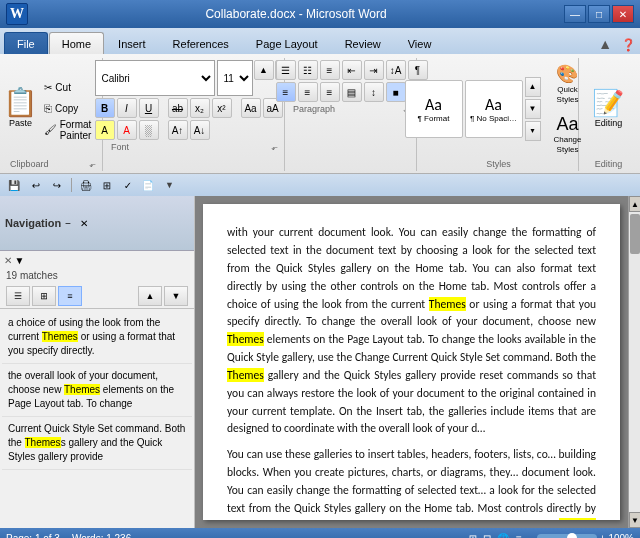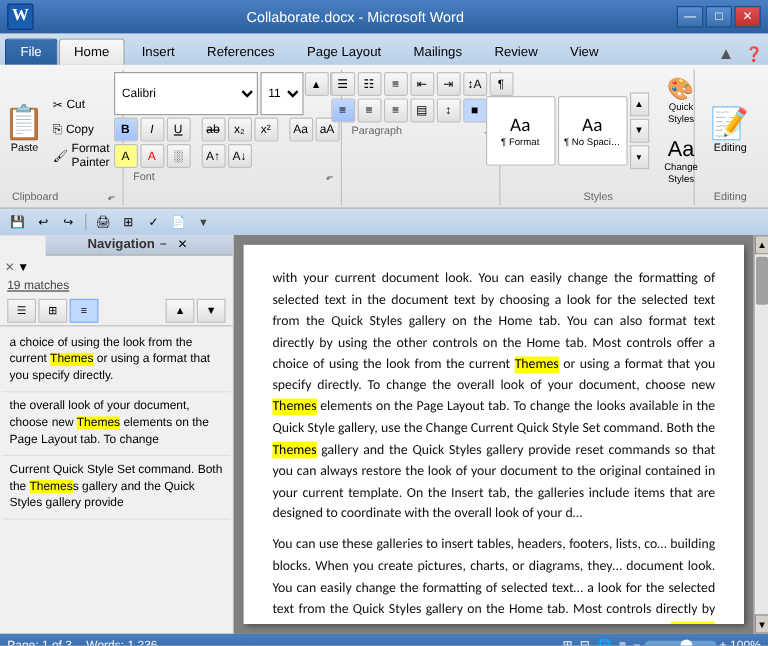--- a/index.html
+++ b/index.html
@@ -168,41 +168,40 @@
     .nav-panel {
       width: 195px;
       background: #f0f0f0;
       border-right: 1px solid #c0c0c0;
       display: flex;
       flex-direction: column;
       flex-shrink: 0;
     }
     .nav-header {
       background: linear-gradient(to bottom, #d0d8e8, #b8c8d8);
-      padding: 1px 5px;
-      display: flex; align-items: center; justify-content: center;
+      padding: 20px 5px;
+      display: flex; align-items: center; justify-content: flex-start;
       border-bottom: 1px solid #a0a0b0;
-      margin-left: 38px;
     }
     .nav-header-title { font-size: 11px; font-weight: bold; color: #333; }
     .nav-header-btns { display: flex; gap: 2px; }
     .nav-close-btn { width: 14px; height: 14px; display: flex; align-items: center; justify-content: center; cursor: pointer; font-size: 10px; }
 
     .nav-search-row {
       padding: 4px;
       display: flex; gap: 2px; align-items: center;
     }
     .nav-search {
       flex: 1; height: 20px; font-size: 10px;
       border: 1px solid #a0a0a0; padding: 0 4px;
       background: white;
     }
     .nav-search-clear { font-size: 10px; cursor: pointer; color: #666; }
 
-    .nav-matches { font-size: 10px; color: #444; padding: 0 6px 3px; text-decoration: underline; }
+    .nav-matches { font-size: 10px; color: #444; padding: 0 6px 3px; }
     .nav-view-btn {
       width: 24px; height: 20px; border: 1px solid #c0c0c0;
       background: linear-gradient(to bottom, #f8f8f8, #e0e0e0);
       display: flex; align-items: center; justify-content: center;
       cursor: pointer; font-size: 9px;
     }
 
     .nav-results {
       flex: 1; overflow-y: auto;
       padding: 2px;
@@ -299,21 +298,20 @@
     <div class="title-bar-btn close">✕</div>
   </div>
 </div>
 
 <div class="tab-row">
   <div class="tab file-tab">File</div>
   <div class="tab active">Home</div>
   <div class="tab">Insert</div>
   <div class="tab">References</div>
   <div class="tab">Page Layout</div>
-  <div class="tab">Mailings</div>
   <div class="tab">Review</div>
   <div class="tab">View</div>
   <div style="flex:1"></div>
   <div style="font-size:14px; color:#555; cursor:pointer; padding:2px 4px;">▲</div>
   <div style="font-size:12px; color:#555; cursor:pointer; padding:2px 4px;">❓</div>
 </div>
 
 <div class="ribbon-content">
 
   <div class="ribbon-group">

